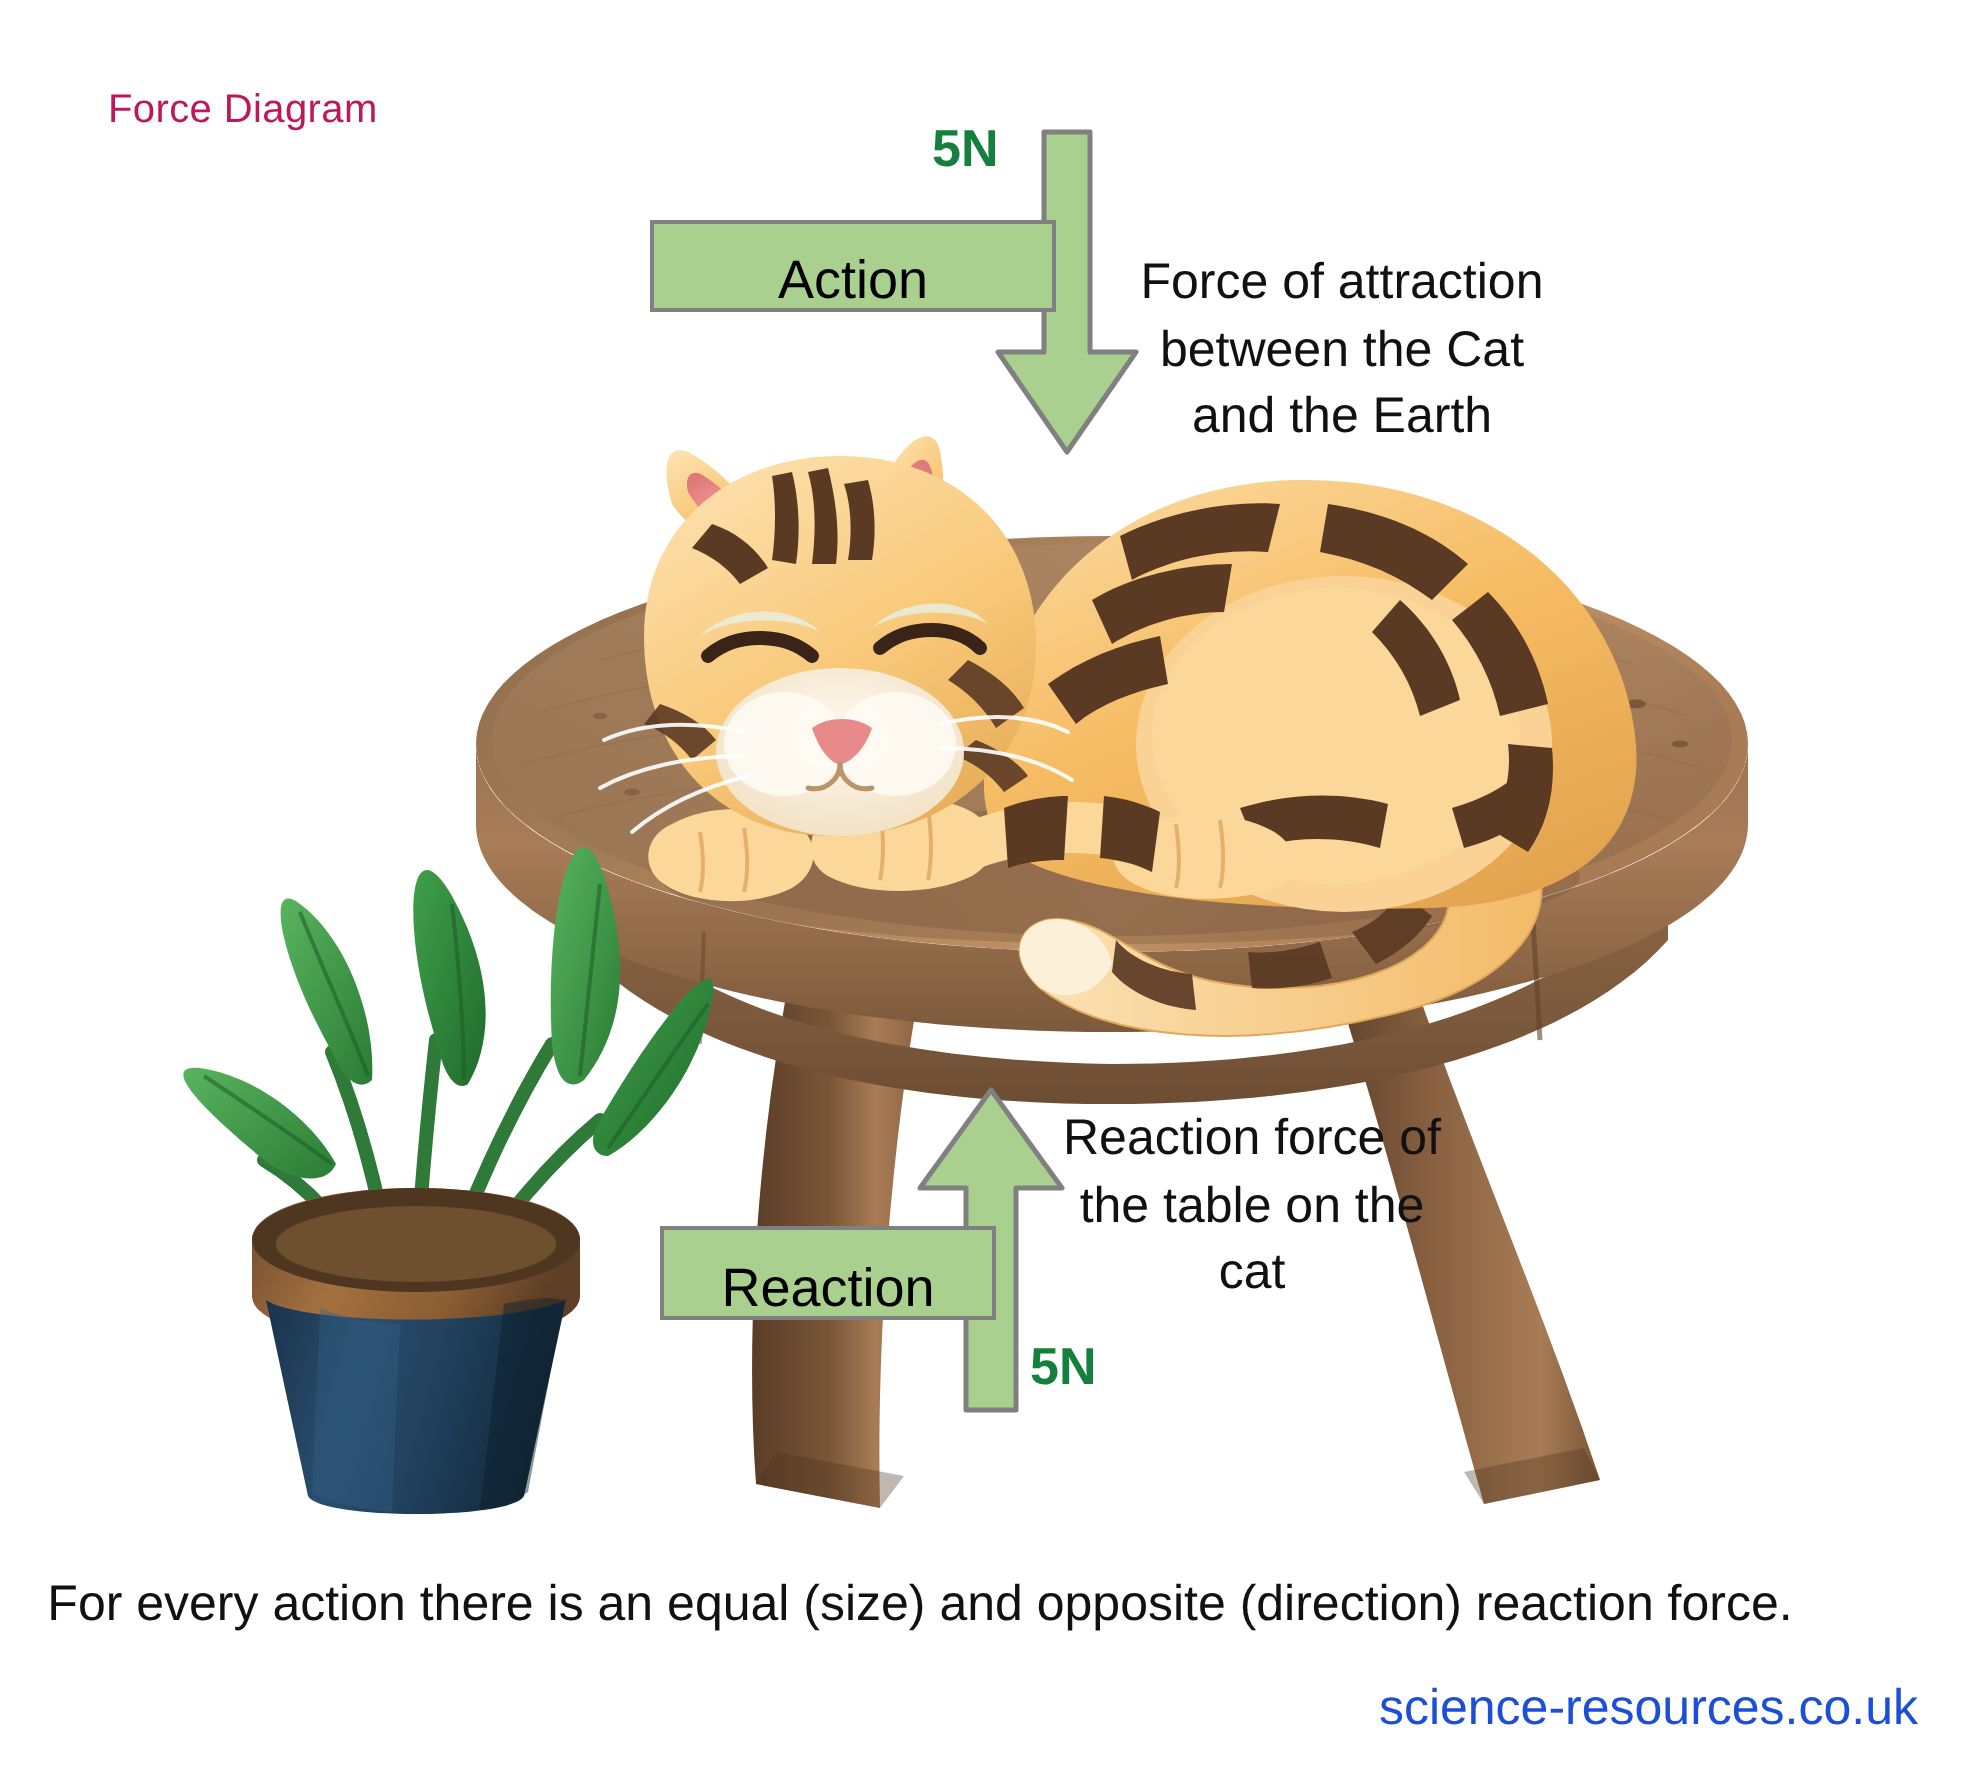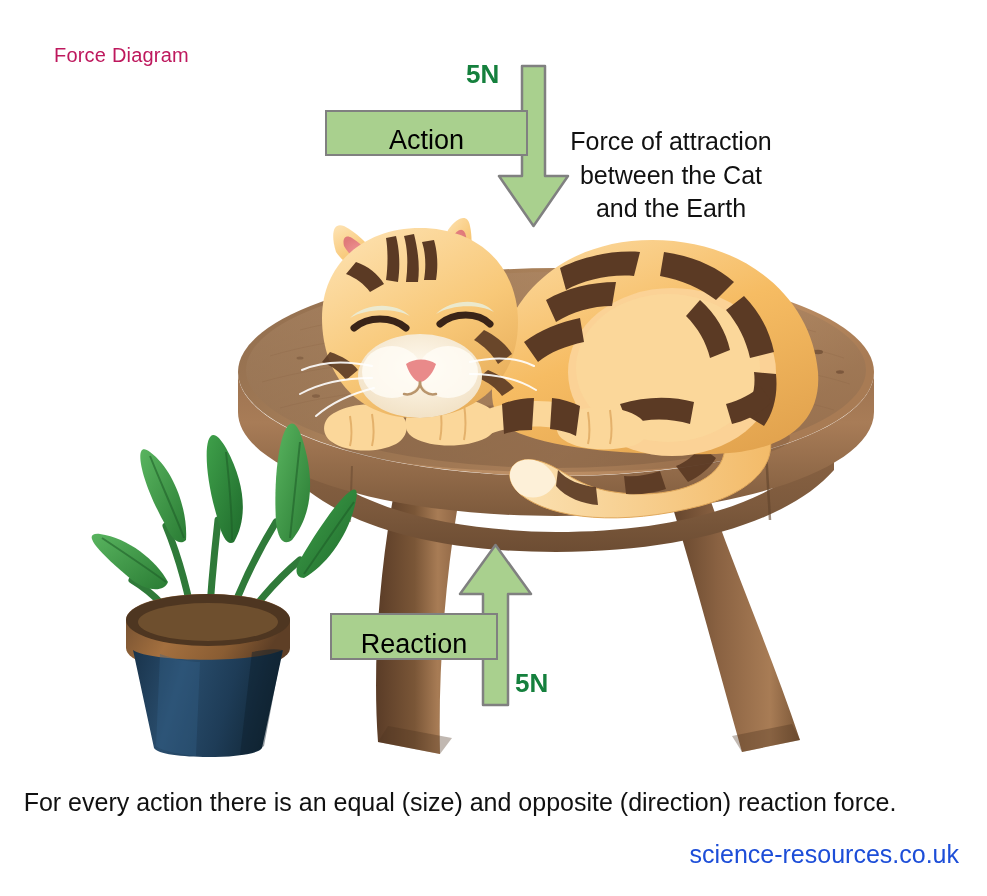--- a/index.html
+++ b/index.html
@@ -401,18 +401,19 @@
   </div>
 
   <div class="desc-text" id="action-desc">Force of attraction between the Cat and the Earth</div>
 
   <div class="force-label-box" id="reaction-box">
     <span>Reaction</span>
   </div>
 
   <div class="newton-label" id="newton-bottom">5N</div>
 
+  <div class="desc-text" id="reaction-desc">Reaction force of the table on the cat</div>
 
   <div id="caption">For every action there is an equal (size) and opposite (direction) reaction force.</div>
 
   <div id="watermark">science-resources.co.uk</div>
 
 </div>
 
 </body></html>

